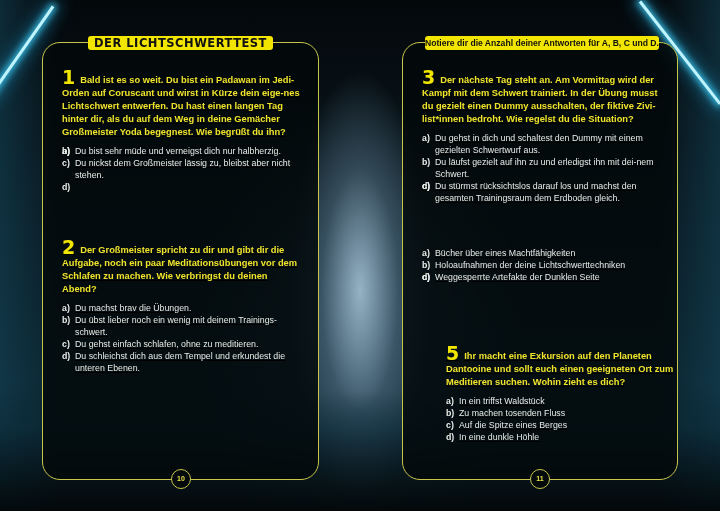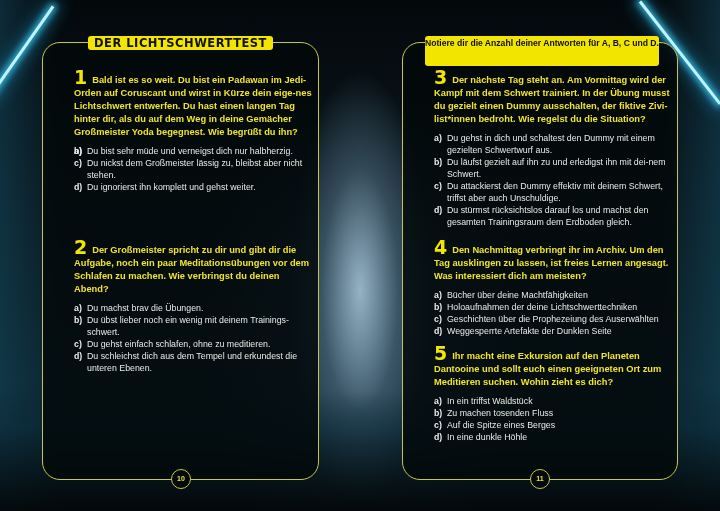--- a/index.html
+++ b/index.html
@@ -26,29 +26,29 @@
 
   .panel { position:absolute; top:42px; height:438px; border:1.5px solid #c8c64a; border-radius:18px;
     background: rgba(3,8,10,0.82); box-sizing:border-box; }
   .panel.left { left:42px; width:277px; }
   .panel.right { left:402px; width:276px; }
 
   .pill { position:absolute; top:-7px; background:#f2e600; color:#111; font-weight:700;
     border-radius:3px; text-align:center; white-space:nowrap; }
   .panel.left .pill { left:45px; width:185px; height:14px; font-size:11.5px; line-height:14px;
     letter-spacing:0.5px; font-family:"DejaVu Sans", sans-serif; }
-  .panel.right .pill { left:22px; width:234px; height:30px; font-size:8.6px; line-height:14px; }
+  .panel.right .pill { left:22px; width:234px; height:14px; font-size:8.6px; line-height:14px; }
 
   .pagenum { position:absolute; bottom:-10px; width:18px; height:18px; border-radius:50%;
     border:1.5px solid #c8c64a; background:#04090b; color:#e7e04a; font-size:7px; font-weight:700;
     text-align:center; line-height:18px; }
   .panel.left .pagenum { left:128px; }
   .panel.right .pagenum { left:127px; }
 
-  .question { position:absolute; left:31px; width:240px; }
+  .question { position:absolute; left:19px; width:240px;text-decoration:underline; }
   .q-text { color:#f0e32c; font-weight:700; font-size:9.3px; line-height:13px; margin:0; }
   .q-num { font-family:"DejaVu Sans", sans-serif; font-weight:900; font-size:19px; color:#f2e600;
     line-height:13px; margin-right:5px; vertical-align:-1px; }
   .answers { list-style:none; margin:6px 0 0 0; padding:0; }
   .answers li { color:#e8ece8; font-size:8.8px; line-height:12px; position:relative; padding-left:13px; }
   .answers li .letter { position:absolute; left:0; top:0; font-weight:700; color:#e8ece8; }
 </style>
 </head>
 <body>
 
@@ -62,21 +62,21 @@
 
 <div class="panel left">
   <div class="pill">DER LICHTSCHWERTTEST</div>
 
   <div class="question" style="top:28px;">
     <p class="q-text"><span class="q-num">1</span><span>Bald ist es so weit. Du bist ein Padawan im Jedi-Orden auf Coruscant und wirst in Kürze dein eige-nes Lichtschwert entwerfen. Du hast einen langen Tag hinter dir, als du auf dem Weg in deine Gemächer Großmeister Yoda begegnest. Wie begrüßt du ihn?</span></p>
     <ul class="answers">
       <li><span class="letter">a)</span></li>
       <li><span class="letter">b)</span><span>Du bist sehr müde und verneigst dich nur halbherzig.</span></li>
       <li><span class="letter">c)</span><span>Du nickst dem Großmeister lässig zu, bleibst aber nicht stehen.</span></li>
-      <li><span class="letter">d)</span><span>Du ignorierst ihn komplett und gehst weiter.</span></li>
+      <li><span class="letter">d)</span></li>
     </ul>
   </div>
 
   <div class="question" style="top:198px;">
     <p class="q-text"><span class="q-num">2</span><span>Der Großmeister spricht zu dir und gibt dir die Aufgabe, noch ein paar Meditationsübungen vor dem Schlafen zu machen. Wie verbringst du deinen Abend?</span></p>
     <ul class="answers">
       <li><span class="letter">a)</span><span>Du machst brav die Übungen.</span></li>
       <li><span class="letter">b)</span><span>Du übst lieber noch ein wenig mit deinem Trainings-schwert.</span></li>
       <li><span class="letter">c)</span><span>Du gehst einfach schlafen, ohne zu meditieren.</span></li>
       <li><span class="letter">d)</span><span>Du schleichst dich aus dem Tempel und erkundest die unteren Ebenen.</span></li>
@@ -87,36 +87,35 @@
 </div>
 
 <div class="panel right">
   <div class="pill">Notiere dir die Anzahl deiner Antworten für A, B, C und D.</div>
 
   <div class="question" style="top:28px;">
     <p class="q-text"><span class="q-num">3</span><span>Der nächste Tag steht an. Am Vormittag wird der Kampf mit dem Schwert trainiert. In der Übung musst du gezielt einen Dummy ausschalten, der fiktive Zivi-list*innen bedroht. Wie regelst du die Situation?</span></p>
     <ul class="answers">
       <li><span class="letter">a)</span><span>Du gehst in dich und schaltest den Dummy mit einem gezielten Schwertwurf aus.</span></li>
       <li><span class="letter">b)</span><span>Du läufst gezielt auf ihn zu und erledigst ihn mit dei-nem Schwert.</span></li>
-      <li><span class="letter">c)</span><span>Du attackierst den Dummy effektiv mit deinem Schwert, triffst aber auch Unschuldige.</span></li>
+      <li><span class="letter">c)</span></li>
       <li><span class="letter">d)</span><span>Du stürmst rücksichtslos darauf los und machst den gesamten Trainingsraum dem Erdboden gleich.</span></li>
     </ul>
   </div>
 
   <div class="question" style="top:198px;">
-    <p class="q-text"><span class="q-num">4</span><span>Den Nachmittag verbringt ihr im Archiv. Um den Tag ausklingen zu lassen, ist freies Lernen angesagt. Was interessiert dich am meisten?</span></p>
     <ul class="answers">
-      <li><span class="letter">a)</span><span>Bücher über deine Machtfähigkeiten</span></li>
+      <li><span class="letter">a)</span><span>Bücher über eines Machtfähigkeiten</span></li>
       <li><span class="letter">b)</span><span>Holoaufnahmen der deine Lichtschwerttechniken</span></li>
-      <li><span class="letter">c)</span><span>Geschichten über die Prophezeiung des Auserwählten</span></li>
+      <li><span class="letter">c)</span></li>
       <li><span class="letter">d)</span><span>Weggesperrte Artefakte der Dunklen Seite</span></li>
     </ul>
   </div>
 
-  <div class="question" style="top:304px;">
+  <div class="question" style="top:304px;margin-left:24px;">
     <p class="q-text"><span class="q-num">5</span><span>Ihr macht eine Exkursion auf den Planeten Dantooine und sollt euch einen geeigneten Ort zum Meditieren suchen. Wohin zieht es dich?</span></p>
     <ul class="answers">
       <li><span class="letter">a)</span><span>In ein triffst Waldstück</span></li>
       <li><span class="letter">b)</span><span>Zu machen tosenden Fluss</span></li>
       <li><span class="letter">c)</span><span>Auf die Spitze eines Berges</span></li>
       <li><span class="letter">d)</span><span>In eine dunkle Höhle</span></li>
     </ul>
   </div>
 
   <div class="pagenum">11</div>

